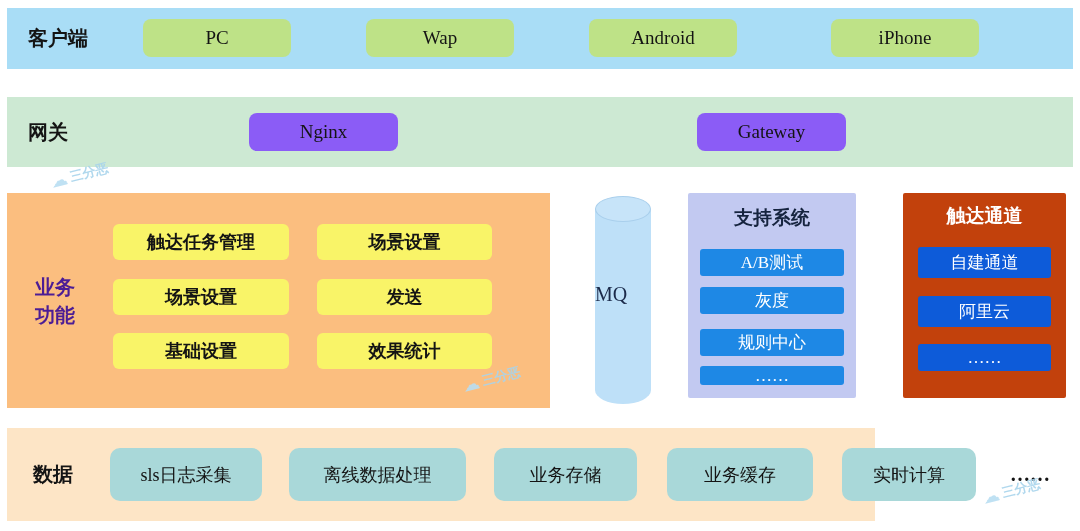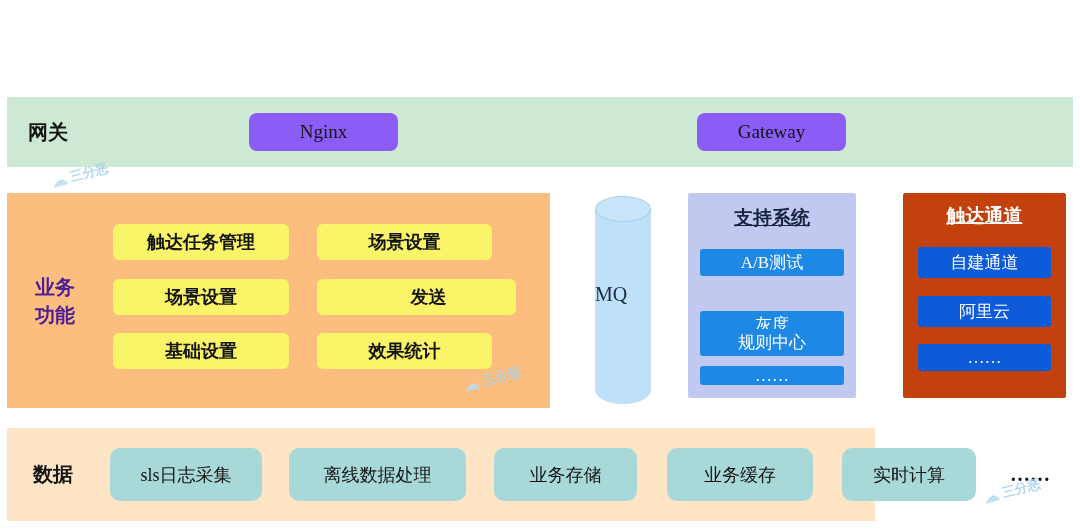--- a/index.html
+++ b/index.html
@@ -28,21 +28,21 @@
   }
   .business-chip{background:#f9f468;border-radius:6px;height:36px;font-size:18px;font-weight:700;}
   .mq-top{position:absolute;left:595px;top:196px;width:56px;height:26px;border-radius:50%;
     background:#c7e4f9;border:1px solid #a9cfec;box-sizing:border-box;}
   .mq-body{position:absolute;left:595px;top:209px;width:56px;height:195px;background:#bee0f8;
     border-bottom-left-radius:28px 14px;border-bottom-right-radius:28px 14px;}
   .mq-label{position:absolute;left:595px;top:283px;width:56px;
     font-size:20px;color:#1b2a4a;}
   .support-panel{left:688px;top:193px;width:168px;height:205px;background:#c2c9f1;border-radius:2px;}
   .panel-title{position:absolute;left:0;width:100%;text-align:center;font-weight:700;
-    font-size:19px;color:#16243f;text-decoration:underline;}
+    font-size:19px;color:#16243f;}
   .support-chip{background:#1e88e5;color:#ffffff;border-radius:3px;left:12px;width:144px;
     height:27px;font-size:17px;}
   .channel-panel{left:903px;top:193px;width:163px;height:205px;background:#c2410c;border-radius:2px;}
   .channel-title{color:#ffffff;}
   .channel-chip{background:#0d5bd9;color:#ffffff;border-radius:3px;left:15px;width:133px;
     height:31px;font-size:17px;}
   .data-band{left:7px;top:428px;width:868px;height:93px;background:#fde5c6;}
   .data-chip{background:#a9d8d9;border-radius:10px;height:53px;top:20px;font-size:18px;}
   .data-ellipsis{position:absolute;left:993px;top:20px;width:60px;height:53px;
     display:flex;align-items:center;justify-content:center;font-weight:700;font-size:20px;}
@@ -52,48 +52,55 @@
     transform:rotate(-14deg);opacity:.9;pointer-events:none;
     font-family:"Liberation Sans","DejaVu Sans",sans-serif;
   }
   .wm-cloud{font-size:17px;line-height:1;color:#b9def2;}
 </style>
 </head>
 <body>
 
 <div class="canvas">
 
+  <div class="band client-band">
+    <span class="layer-label" style="left:21px;top:0;height:61px;">客户端</span>
+    <div class="chip client-chip" style="left:136px;width:148px;">PC</div>
+    <div class="chip client-chip" style="left:359px;width:148px;">Wap</div>
+    <div class="chip client-chip" style="left:582px;width:148px;">Android</div>
+    <div class="chip client-chip" style="left:824px;width:148px;">iPhone</div>
+  </div>
 
   <div class="band gateway-band">
     <span class="layer-label" style="left:21px;top:0;height:70px;">网关</span>
     <div class="chip gateway-chip" style="left:242px;width:149px;">Nginx</div>
     <div class="chip gateway-chip" style="left:690px;width:149px;">Gateway</div>
   </div>
 
   <div class="band business-panel">
     <div class="business-label">
       <span>业务</span>
       <span>功能</span>
     </div>
     <div class="chip business-chip" style="left:106px;top:31px;width:176px;">触达任务管理</div>
     <div class="chip business-chip" style="left:310px;top:31px;width:175px;">场景设置</div>
     <div class="chip business-chip" style="left:106px;top:86px;width:176px;">场景设置</div>
-    <div class="chip business-chip" style="left:310px;top:86px;width:175px;padding-left:24px;">发送</div>
+    <div class="chip business-chip" style="left:310px;top:86px;width:175px;">发送</div>
     <div class="chip business-chip" style="left:106px;top:140px;width:176px;">基础设置</div>
     <div class="chip business-chip" style="left:310px;top:140px;width:175px;">效果统计</div>
   </div>
 
   <div class="mq-body"></div>
   <div class="mq-top"></div>
   <div class="mq-label">MQ</div>
 
   <div class="band support-panel">
     <div class="panel-title" style="top:12px;">支持系统</div>
     <div class="chip support-chip" style="top:56px;">A/B测试</div>
-    <div class="chip support-chip" style="top:94px;margin-top:24px;">灰度</div>
+    <div class="chip support-chip" style="top:94px;">灰度</div>
     <div class="chip support-chip" style="top:136px;">规则中心</div>
     <div class="chip support-chip" style="top:173px;height:19px;">……</div>
   </div>
 
   <div class="band channel-panel">
     <div class="panel-title channel-title" style="top:10px;">触达通道</div>
     <div class="chip channel-chip" style="top:54px;">自建通道</div>
     <div class="chip channel-chip" style="top:103px;">阿里云</div>
     <div class="chip channel-chip" style="top:151px;height:27px;">……</div>
   </div>

